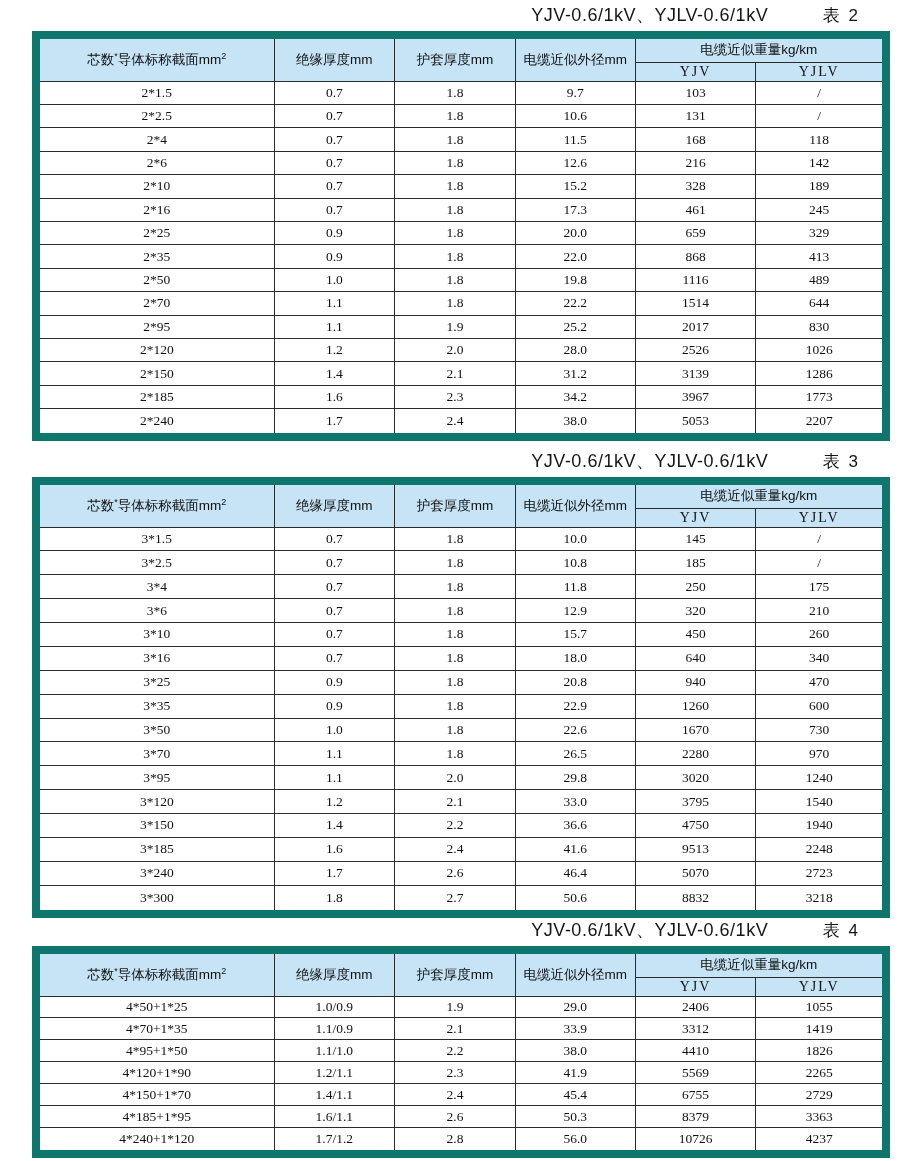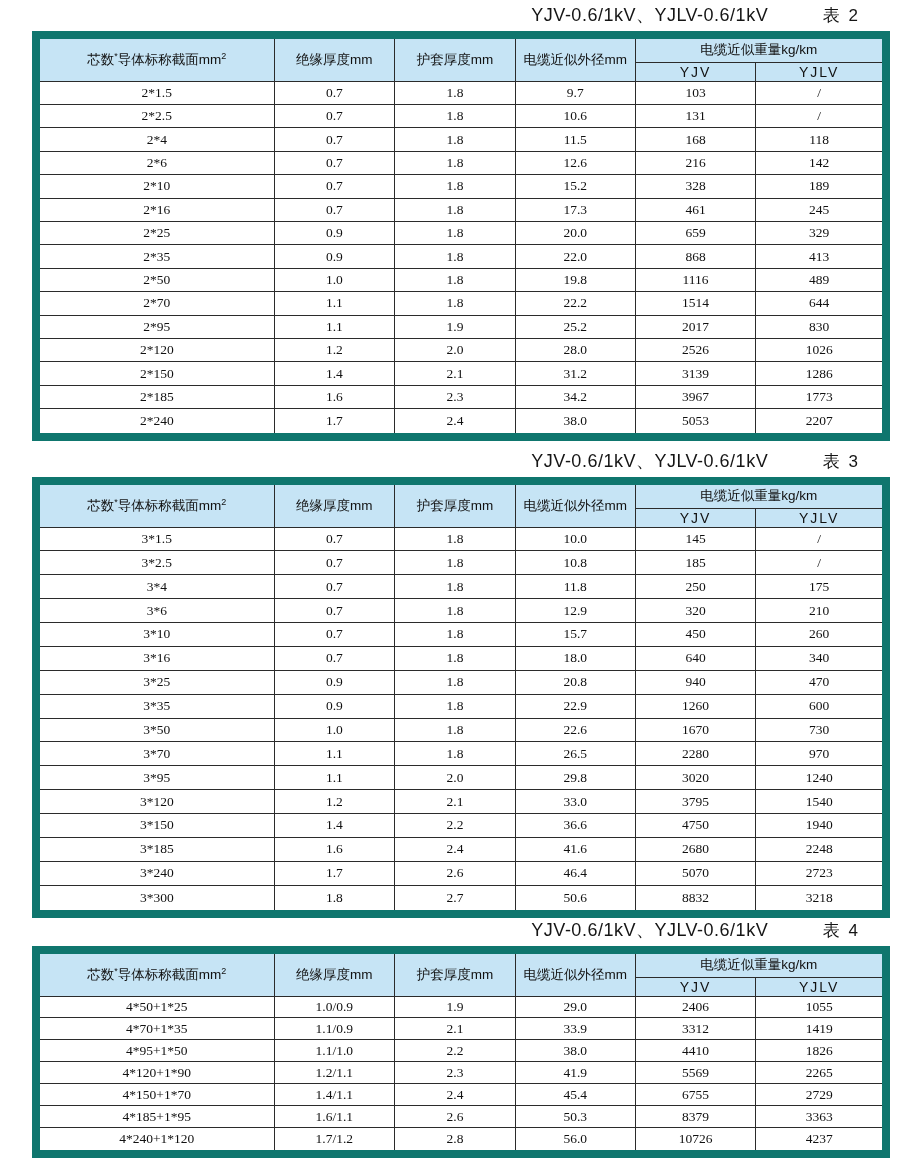--- a/index.html
+++ b/index.html
@@ -40,21 +40,21 @@
     text-align: center; vertical-align: middle;
     padding: 0; overflow: hidden; white-space: nowrap;
   }
   thead th {
     background: #c6e4f5;
     font-weight: normal; font-size: 13.5px; color: #111111;
   }
   tr.main-th-row { height: 27px; }
   tr.sub-th-row  { height: 19px; }
   th.sub-th {
-    font-family: Liberation Sans, sans-serif;
+    font-family: Liberation Serif, serif;
     font-size: 14px; letter-spacing: 2px;
   }
   thead sup { font-size: 9px; line-height: 0; }
   tbody td {
     font-family: "Liberation Serif", serif;
     font-size: 13.5px; color: #111111; background: #ffffff;
   }
 </style>
 </head>
 <body>
@@ -343,21 +343,21 @@
             <td>2.2</td>
             <td>36.6</td>
             <td>4750</td>
             <td>1940</td>
           </tr>
           <tr>
             <td>3*185</td>
             <td>1.6</td>
             <td>2.4</td>
             <td>41.6</td>
-            <td>2680</td>
+            <td>9513</td>
             <td>2248</td>
           </tr>
           <tr>
             <td>3*240</td>
             <td>1.7</td>
             <td>2.6</td>
             <td>46.4</td>
             <td>5070</td>
             <td>2723</td>
           </tr>

